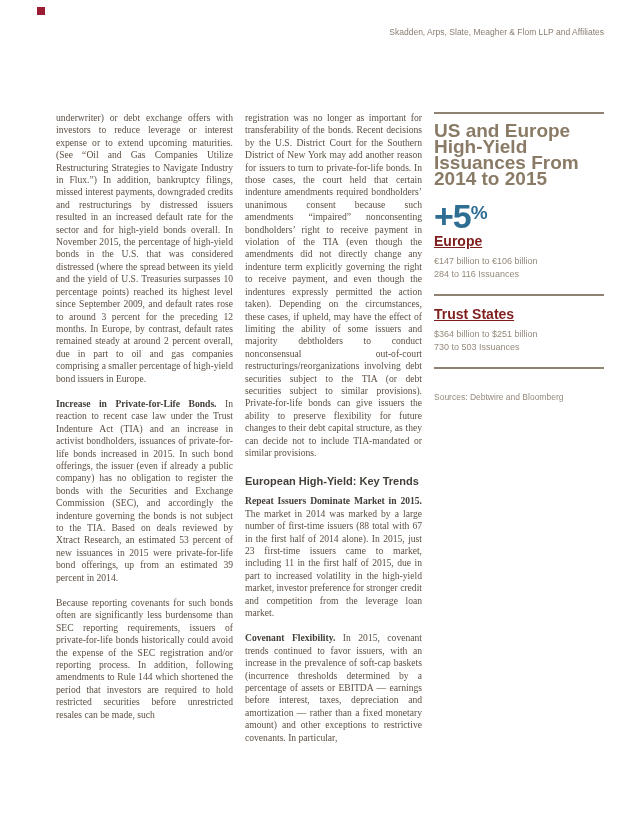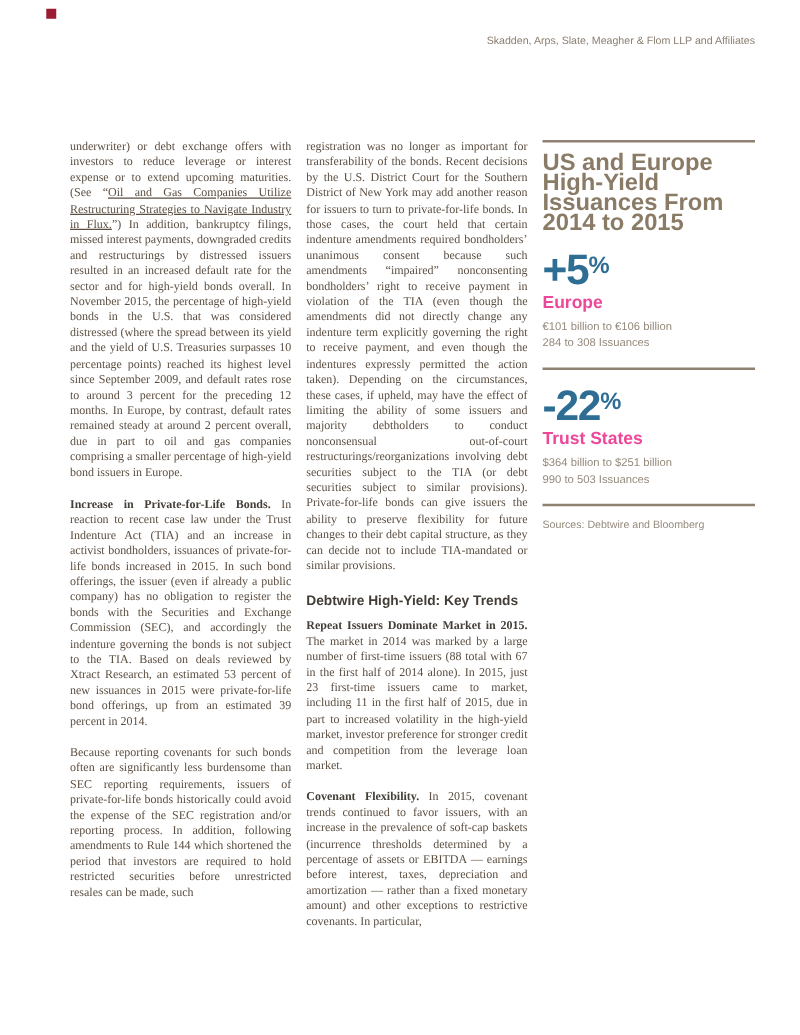--- a/index.html
+++ b/index.html
@@ -19,44 +19,44 @@
   .col{
     width:177px;flex:0 0 177px;
     font-size:9.6px;line-height:12.4px;color:#5c4f42;
     text-align:justify;hyphens:auto;-webkit-hyphens:auto;
   }
   .col p{margin:0 0 13px 0;}
   .runin{
     font-family:Liberation Serif, serif;font-weight:bold;color:#433e38;
   }
   .body-link{
-    color:#5c4f42;text-decoration:underline;cursor:pointer;
+    color:#5c4f42;cursor:pointer;
   }
   h2.section{
     font-family:"Liberation Sans", sans-serif;font-weight:bold;color:#433e38;
     font-size:11px;line-height:13px;margin:16px 0 7px 0;text-align:left;
   }
   
   .sidebar{
     width:170px;flex:0 0 170px;
     font-family:"Liberation Sans", sans-serif;text-align:left;
   }
   .sb-rule{border:0;border-top:2px solid #8f8273;margin:0;}
   .sb-title{
     margin:9px 0 0 0;font-size:19px;line-height:16px;font-weight:bold;color:#8a7b66;
   }
   .stat{margin-top:10px;}
   .stat-value{
     font-size:34px;line-height:32px;font-weight:bold;color:#2e6e93;letter-spacing:-1px;
   }
   .stat-unit{font-size:19px;vertical-align:9px;letter-spacing:0;}
-  .stat-region{font-size:14px;line-height:16px;font-weight:bold;color:#ec4899;margin-top:1px;}
+  .stat-region{font-size:14px;line-height:16px;font-weight:bold;color:#7f1d1d;margin-top:1px;text-decoration:underline;}
   .stat-detail{margin-top:6px;font-size:9px;line-height:13px;color:#958a7c;}
   .stat hr.sb-rule{margin-top:13px;}
-  .sources{margin-top:9px;font-size:8.5px;color:#958a7c;}
+  .sources{margin-top:23px;font-size:8.5px;color:#958a7c;}
   
   .footer-rule{position:absolute;left:37px;right:35px;top:782px;border:0;border-top:1px solid #c6bcae;margin:0;}
   .page-number{
     position:absolute;top:787px;right:35px;
     font-family:"Liberation Sans", sans-serif;font-size:9px;font-weight:bold;color:#3a352f;
   }
 </style>
 </head>
 <body>
 
@@ -69,45 +69,44 @@
   <div class="columns">
 
     <section class="col">
       <p><span>underwriter) or debt exchange offers with investors to reduce leverage or interest expense or to extend upcoming maturities. (See “</span><a class="body-link">Oil and Gas Companies Utilize Restructuring Strategies to Navigate Industry in Flux.</a><span>”) In addition, bankruptcy filings, missed interest payments, downgraded credits and restructurings by distressed issuers resulted in an increased default rate for the sector and for high-yield bonds overall. In November 2015, the percentage of high-yield bonds in the U.S. that was considered distressed (where the spread between its yield and the yield of U.S. Treasuries surpasses 10 percentage points) reached its highest level since September 2009, and default rates rose to around 3 percent for the preceding 12 months. In Europe, by contrast, default rates remained steady at around 2 percent overall, due in part to oil and gas companies comprising a smaller percentage of high-yield bond issuers in Europe.</span></p>
       <p><span class="runin">Increase in Private-for-Life Bonds.</span> <span>In reaction to recent case law under the Trust Indenture Act (TIA) and an increase in activist bondholders, issuances of private-for-life bonds increased in 2015. In such bond offerings, the issuer (even if already a public company) has no obligation to register the bonds with the Securities and Exchange Commission (SEC), and accordingly the indenture governing the bonds is not subject to the TIA. Based on deals reviewed by Xtract Research, an estimated 53 percent of new issuances in 2015 were private-for-life bond offerings, up from an estimated 39 percent in 2014.</span></p>
       <p>Because reporting covenants for such bonds often are significantly less burdensome than SEC reporting requirements, issuers of private-for-life bonds historically could avoid the expense of the SEC registration and/or reporting process. In addition, following amendments to Rule 144 which shortened the period that investors are required to hold restricted securities before unrestricted resales can be made, such</p>
     </section>
 
     <section class="col">
       <p>registration was no longer as important for transferability of the bonds. Recent decisions by the U.S. District Court for the Southern District of New York may add another reason for issuers to turn to private-for-life bonds. In those cases, the court held that certain indenture amendments required bondholders’ unanimous consent because such amendments “impaired” nonconsenting bondholders’ right to receive payment in violation of the TIA (even though the amendments did not directly change any indenture term explicitly governing the right to receive payment, and even though the indentures expressly permitted the action taken). Depending on the circumstances, these cases, if upheld, may have the effect of limiting the ability of some issuers and majority debtholders to conduct nonconsensual out-of-court restructurings/reorganizations involving debt securities subject to the TIA (or debt securities subject to similar provisions). Private-for-life bonds can give issuers the ability to preserve flexibility for future changes to their debt capital structure, as they can decide not to include TIA-mandated or similar provisions.</p>
-      <h2 class="section">Debtwire High-Yield: Key Trends</h2>
+      <h2 class="section">European High-Yield: Key Trends</h2>
       <p><span class="runin">Repeat Issuers Dominate Market in 2015.</span> <span>The market in 2014 was marked by a large number of first-time issuers (88 total with 67 in the first half of 2014 alone). In 2015, just 23 first-time issuers came to market, including 11 in the first half of 2015, due in part to increased volatility in the high-yield market, investor preference for stronger credit and competition from the leverage loan market.</span></p>
       <p><span class="runin">Covenant Flexibility.</span> <span>In 2015, covenant trends continued to favor issuers, with an increase in the prevalence of soft-cap baskets (incurrence thresholds determined by a percentage of assets or EBITDA — earnings before interest, taxes, depreciation and amortization — rather than a fixed monetary amount) and other exceptions to restrictive covenants. In particular,</span></p>
     </section>
 
     <aside class="sidebar">
       <hr class="sb-rule">
       <h3 class="sb-title">US and Europe High-Yield Issuances From 2014 to 2015</h3>
 
       <div class="stat">
         <div class="stat-value"><span>+5</span><span class="stat-unit">%</span></div>
         <div class="stat-region">Europe</div>
         <div class="stat-detail">
-          <div>€101 billion to €106 billion</div>
-          <div>284 to 308 Issuances</div>
+          <div>€147 billion to €106 billion</div>
+          <div>284 to 116 Issuances</div>
         </div>
         <hr class="sb-rule">
       </div>
 
       <div class="stat">
-        <div class="stat-value"><span>-22</span><span class="stat-unit">%</span></div>
         <div class="stat-region">Trust States</div>
         <div class="stat-detail">
           <div>$364 billion to $251 billion</div>
-          <div>990 to 503 Issuances</div>
+          <div>730 to 503 Issuances</div>
         </div>
         <hr class="sb-rule">
       </div>
 
       <div class="sources">Sources: Debtwire and Bloomberg</div>
     </aside>
 
   </div>
 
   <hr class="footer-rule">

